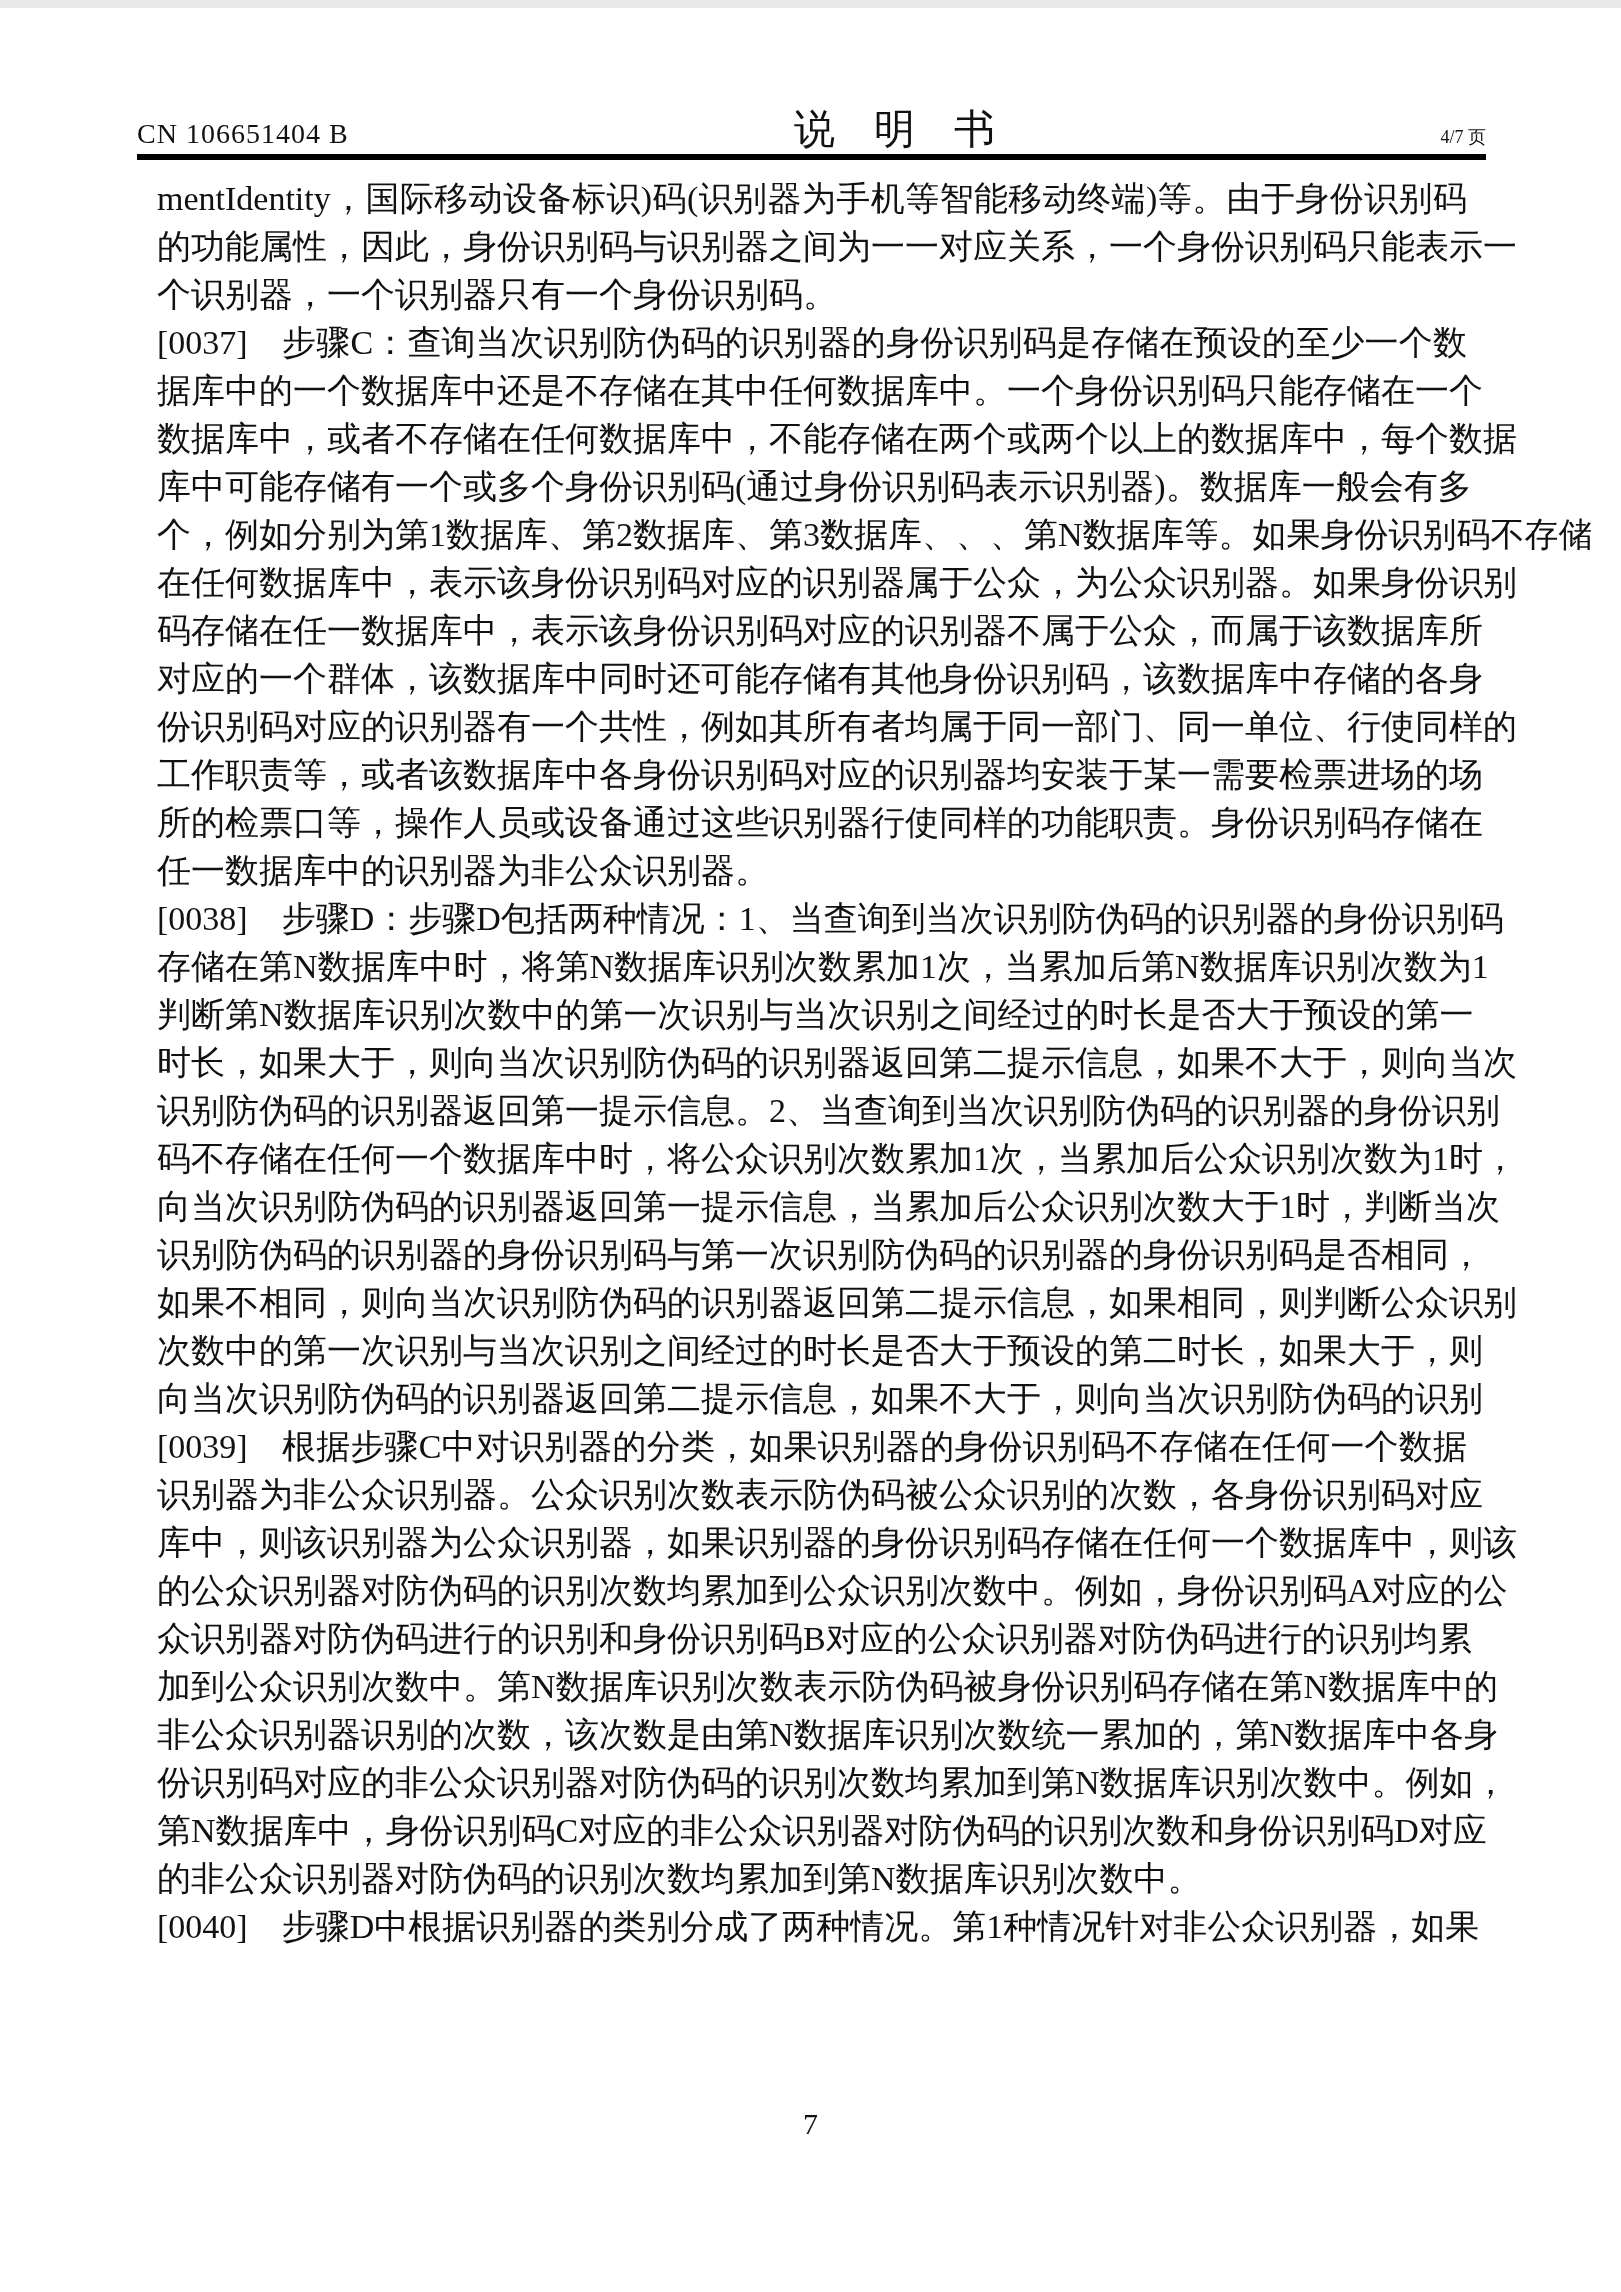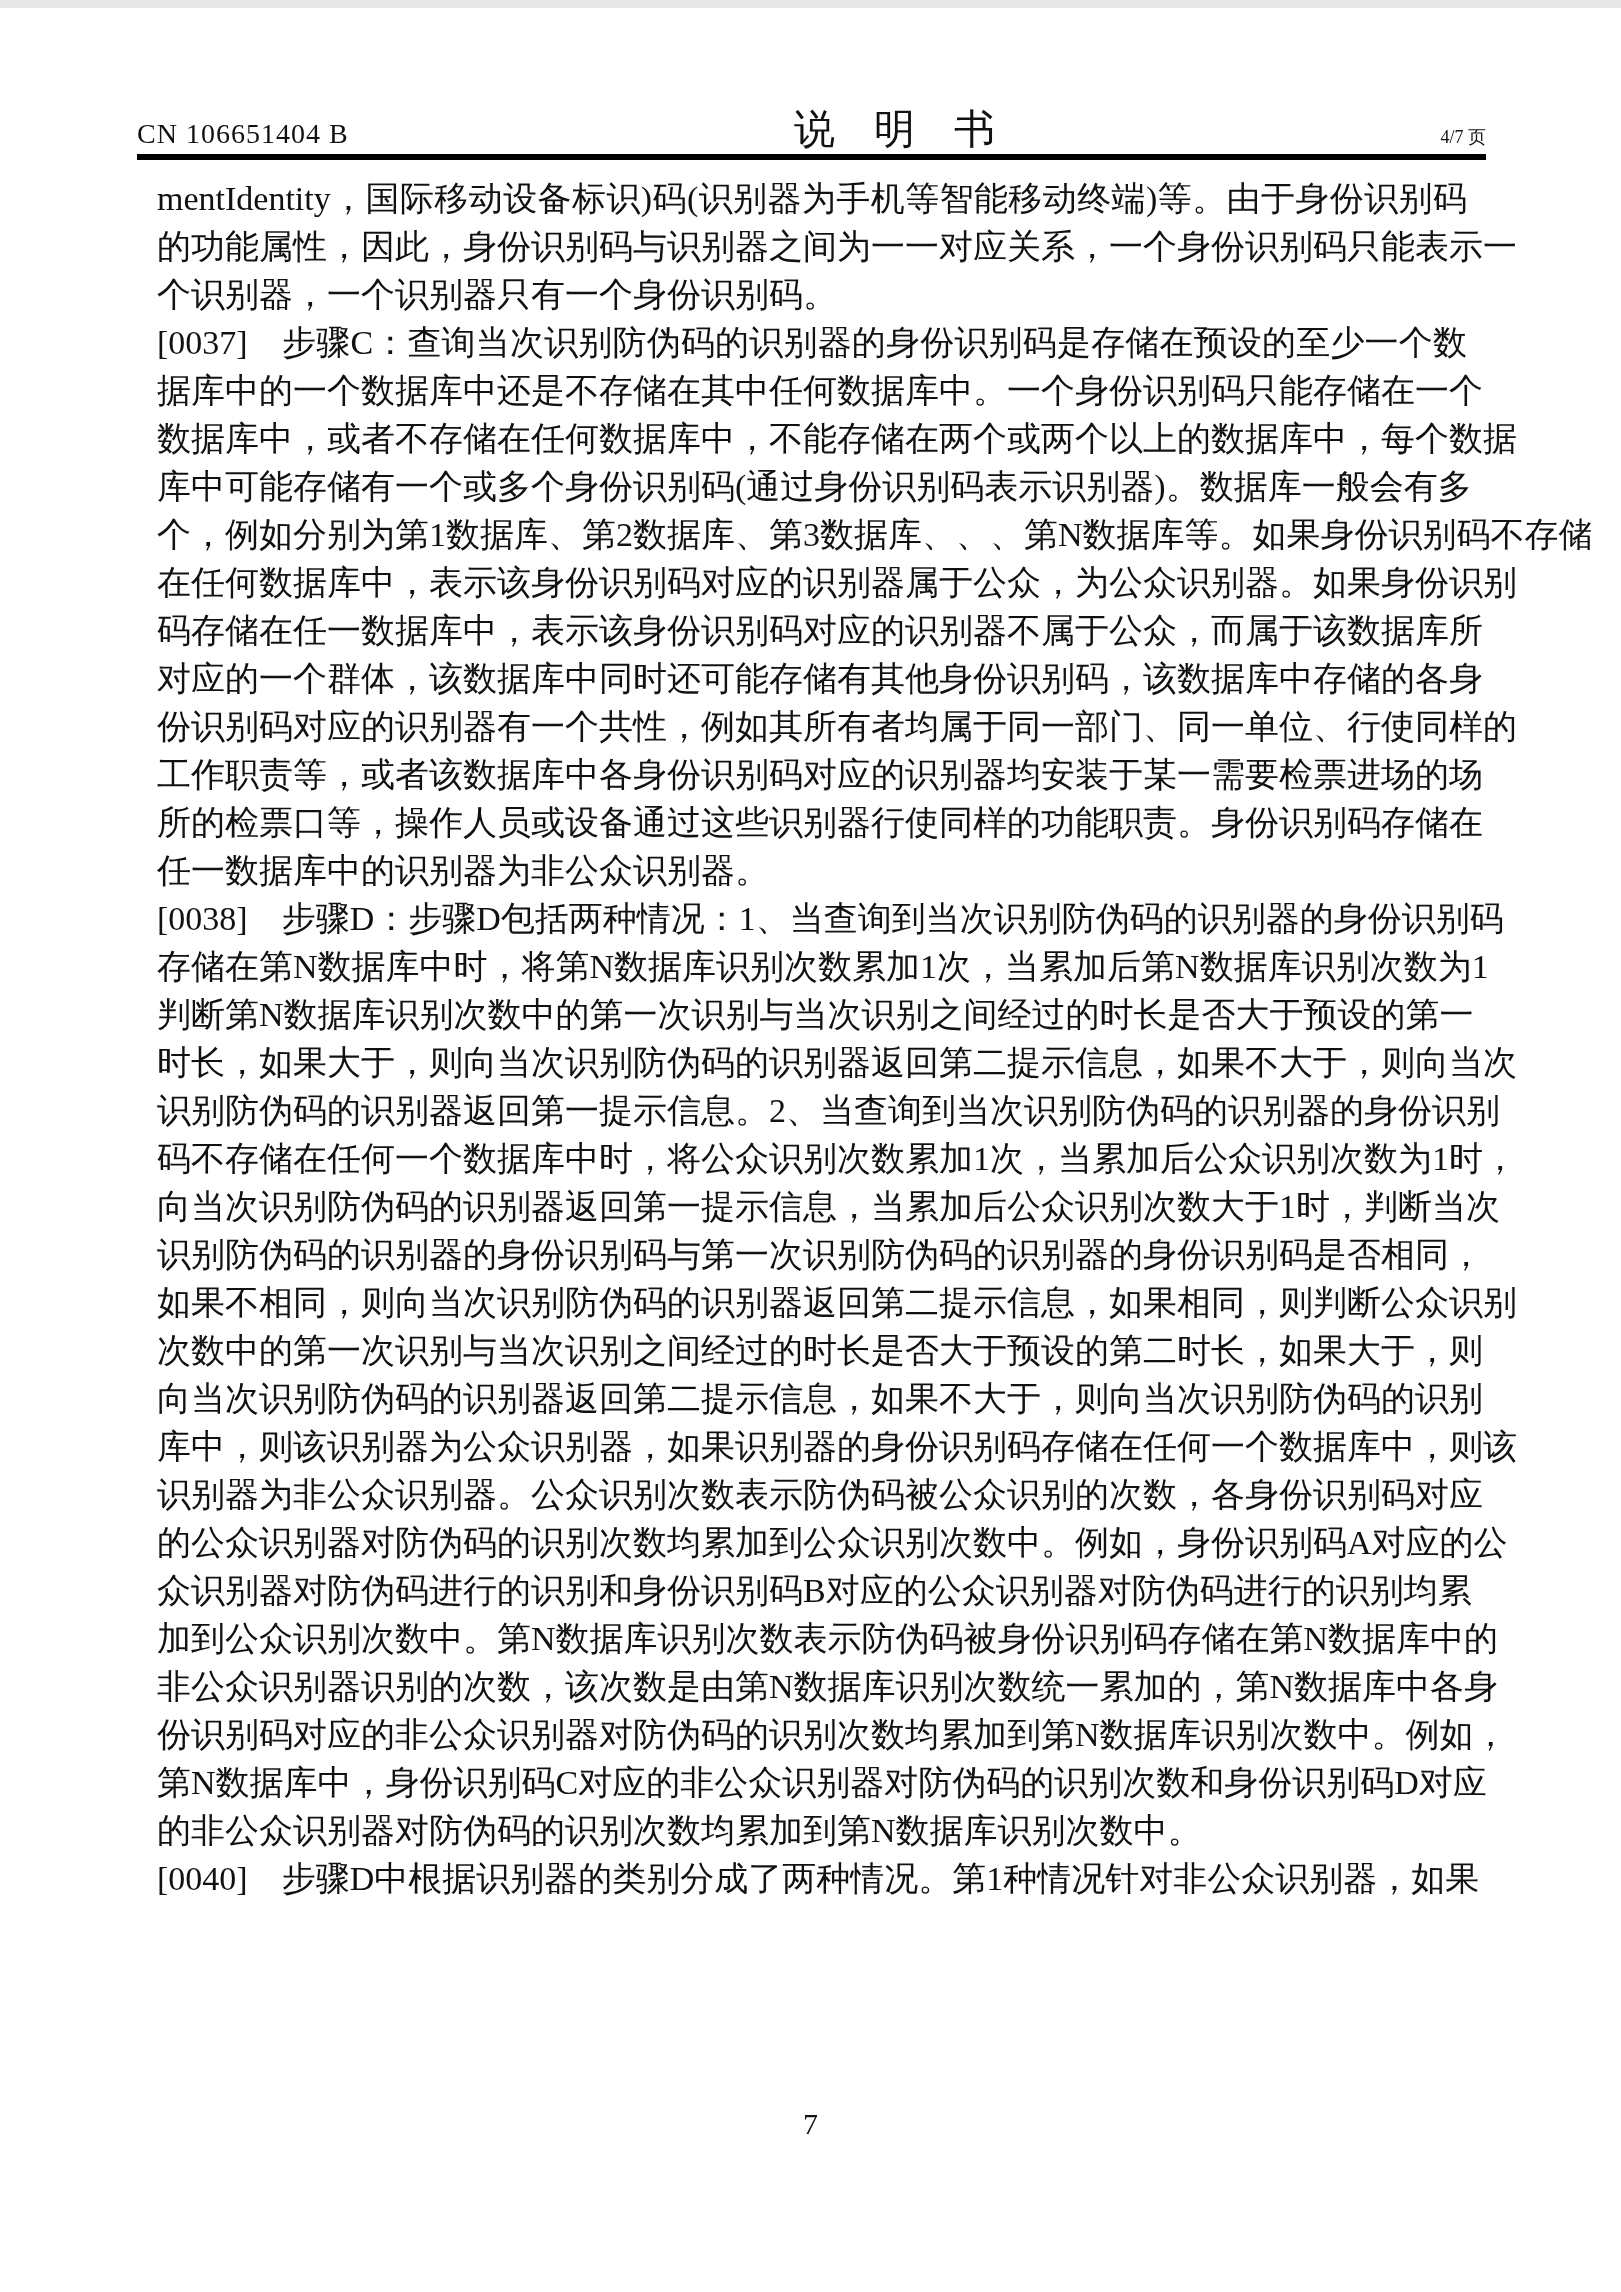--- a/index.html
+++ b/index.html
@@ -105,22 +105,23 @@
       <div class="line">存储在第N数据库中时，将第N数据库识别次数累加1次，当累加后第N数据库识别次数为1</div>
       <div class="line">判断第N数据库识别次数中的第一次识别与当次识别之间经过的时长是否大于预设的第一</div>
       <div class="line">时长，如果大于，则向当次识别防伪码的识别器返回第二提示信息，如果不大于，则向当次</div>
       <div class="line">识别防伪码的识别器返回第一提示信息。2、当查询到当次识别防伪码的识别器的身份识别</div>
       <div class="line">码不存储在任何一个数据库中时，将公众识别次数累加1次，当累加后公众识别次数为1时，</div>
       <div class="line">向当次识别防伪码的识别器返回第一提示信息，当累加后公众识别次数大于1时，判断当次</div>
       <div class="line">识别防伪码的识别器的身份识别码与第一次识别防伪码的识别器的身份识别码是否相同，</div>
       <div class="line">如果不相同，则向当次识别防伪码的识别器返回第二提示信息，如果相同，则判断公众识别</div>
       <div class="line">次数中的第一次识别与当次识别之间经过的时长是否大于预设的第二时长，如果大于，则</div>
       <div class="line">向当次识别防伪码的识别器返回第二提示信息，如果不大于，则向当次识别防伪码的识别</div>
+      <div class="line">[0039]　根据步骤C中对识别器的分类，如果识别器的身份识别码不存储在任何一个数据</div>
+      <div class="line">识别器为非公众识别器。公众识别次数表示防伪码被公众识别的次数，各身份识别码对应</div>
       <div class="line">库中，则该识别器为公众识别器，如果识别器的身份识别码存储在任何一个数据库中，则该</div>
-      <div class="line">识别器为非公众识别器。公众识别次数表示防伪码被公众识别的次数，各身份识别码对应</div>
       <div class="line">的公众识别器对防伪码的识别次数均累加到公众识别次数中。例如，身份识别码A对应的公</div>
       <div class="line">众识别器对防伪码进行的识别和身份识别码B对应的公众识别器对防伪码进行的识别均累</div>
       <div class="line">加到公众识别次数中。第N数据库识别次数表示防伪码被身份识别码存储在第N数据库中的</div>
       <div class="line">非公众识别器识别的次数，该次数是由第N数据库识别次数统一累加的，第N数据库中各身</div>
       <div class="line">份识别码对应的非公众识别器对防伪码的识别次数均累加到第N数据库识别次数中。例如，</div>
       <div class="line">第N数据库中，身份识别码C对应的非公众识别器对防伪码的识别次数和身份识别码D对应</div>
       <div class="line para-end">的非公众识别器对防伪码的识别次数均累加到第N数据库识别次数中。</div>
       <div class="line">[0040]　步骤D中根据识别器的类别分成了两种情况。第1种情况针对非公众识别器，如果</div>
     </div>
 

